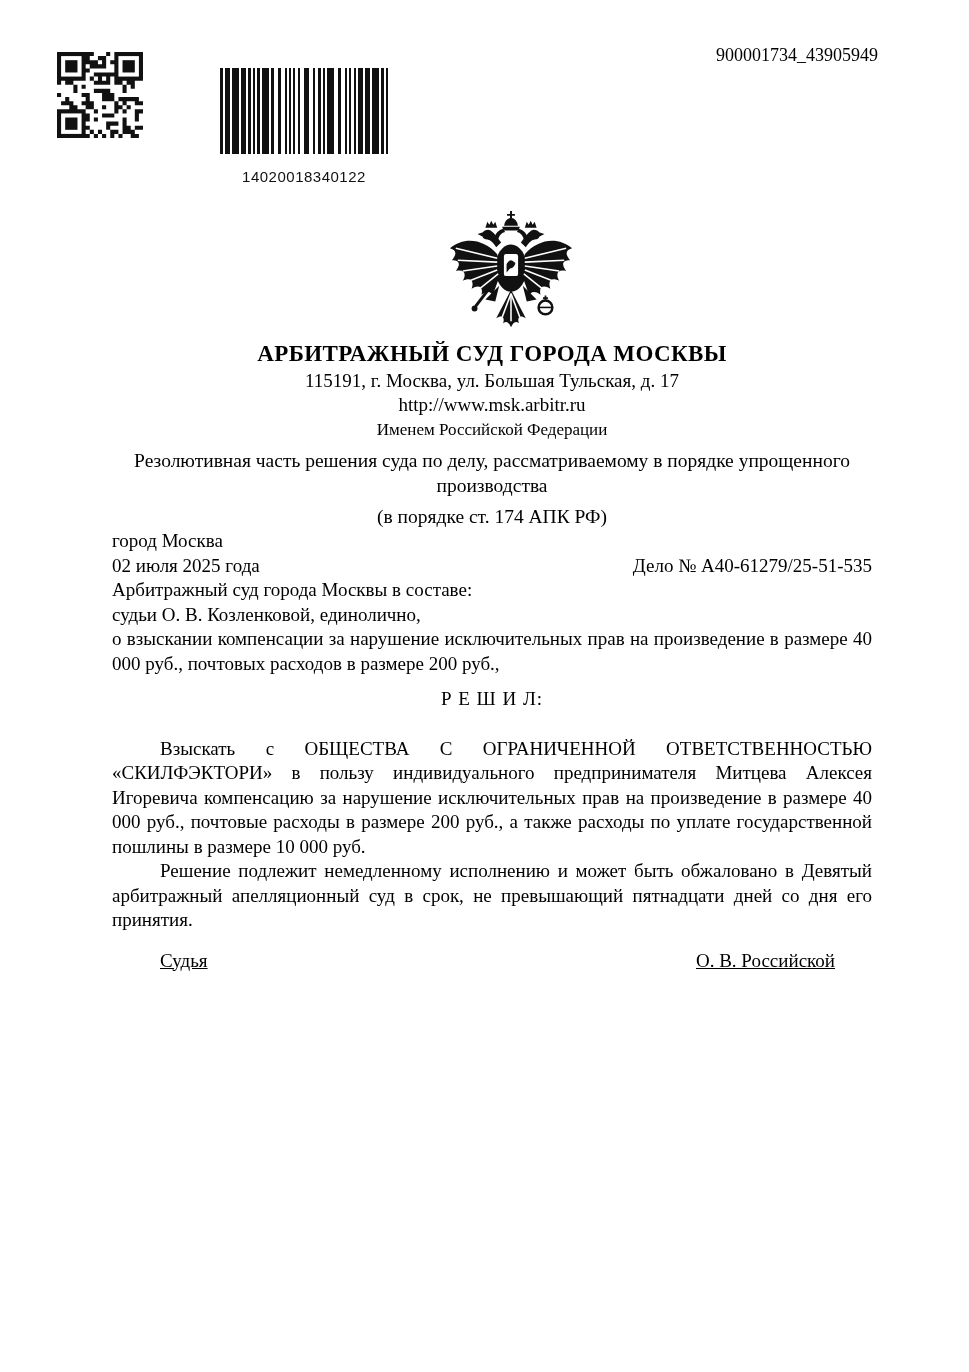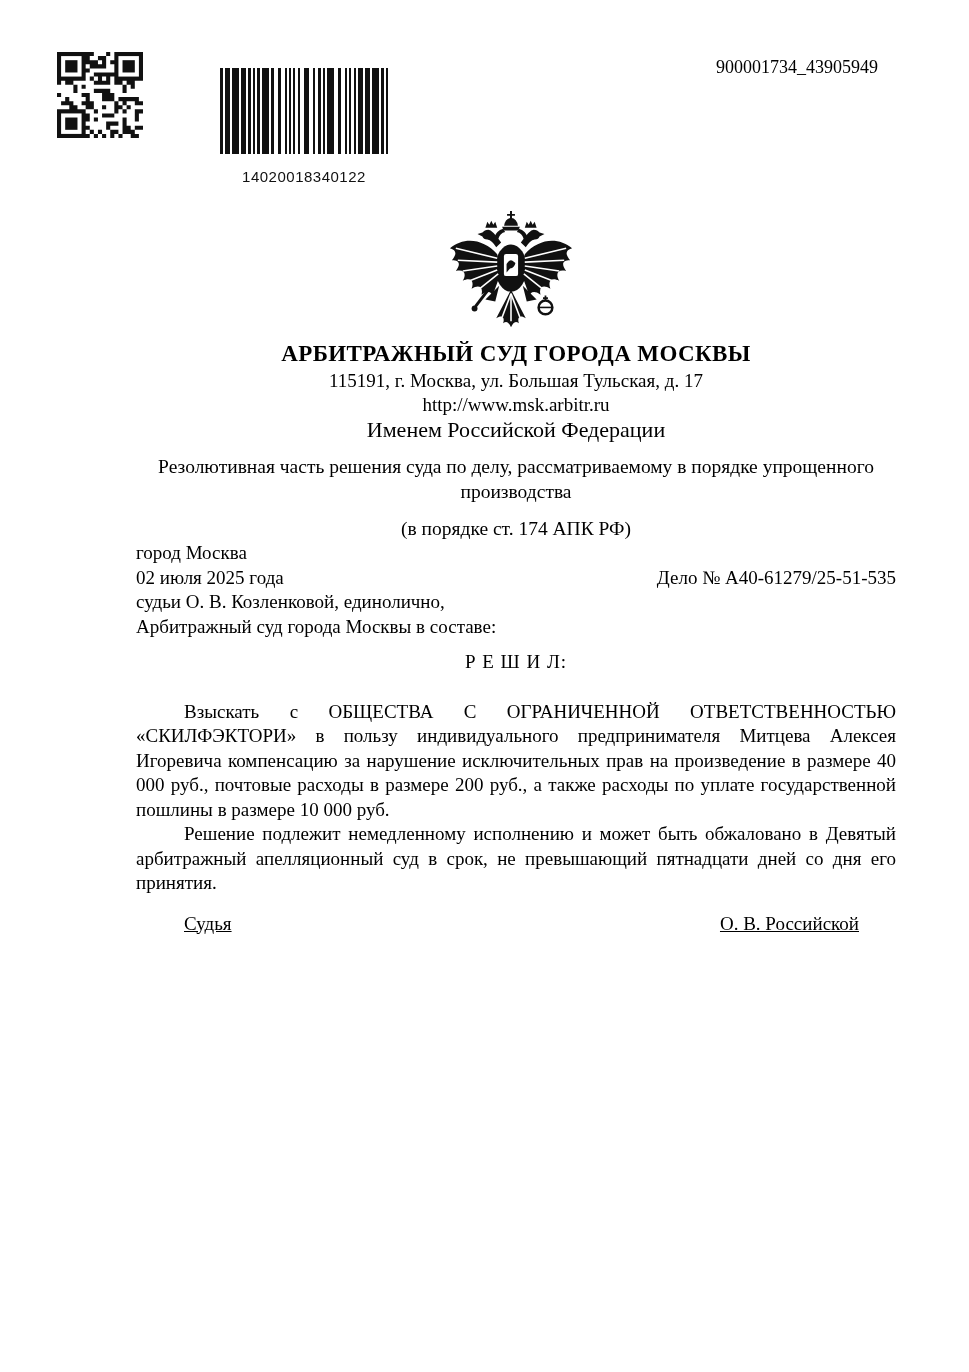--- a/index.html
+++ b/index.html
@@ -12,34 +12,34 @@
     overflow:hidden;
   }
   
   .qr{position:absolute;left:57px;top:52px;width:86px;height:86px;}
   .barcode-wrap{position:absolute;left:218px;top:68px;width:172px;text-align:center;}
   .barcode-wrap svg{display:block;}
   .barcode-num{
     font-family:"Liberation Sans",sans-serif;
     font-size:15px;letter-spacing:.5px;margin-top:14px;color:#111;
   }
-  .doc-id{position:absolute;top:57px;right:91px;font-size:18px;}
+  .doc-id{position:absolute;top:45px;right:91px;font-size:18px;}
   .emblem{position:absolute;left:446px;top:210px;width:130px;height:122px;}
 
   
   .content{
-    position:absolute;left:136px;top:338px;width:760px;
+    position:absolute;left:112px;top:338px;width:760px;
     font-size:19px;line-height:24.5px;
   }
   .center{text-align:center;}
   .court-name{font-size:23px;font-weight:bold;line-height:31px;letter-spacing:.4px;}
   .addr{line-height:24px;}
   .site{line-height:24px;}
-  .inname{line-height:25px;font-size:22px;}
-  .subtitle{line-height:25px;font-size:19.5px;max-width:724px;margin:12px auto;}
+  .inname{line-height:25px;font-size:17px;}
+  .subtitle{line-height:25px;font-size:19.5px;max-width:724px;margin:6px auto;}
   .order-ref{line-height:25px;font-size:19.5px;}
 
   .row-split{display:flex;justify-content:space-between;align-items:center;}
   .just{text-align:justify;}
   .indent{text-indent:48px;}
   .reshil{text-align:center;margin:11px 0 25px 0;letter-spacing:1px;}
   .sig-row{
     display:flex;justify-content:space-between;
     margin-top:16px;padding-left:48px;padding-right:37px;text-decoration:underline;
   }
@@ -144,23 +144,24 @@
     <div class="center subtitle">Резолютивная часть решения суда по делу, рассматриваемому в порядке упрощенного производства</div>
     <div class="center order-ref">(в порядке ст. 174 АПК РФ)</div>
 
     <div>город Москва</div>
 
     <div class="row-split">
       <span>02 июля 2025 года</span>
       <span>Дело № А40-61279/25-51-535</span>
     </div>
 
+    <div>Арбитражный суд города Москвы в составе:</div>
     <div>судьи О. В. Козленковой, единолично,</div>
-    <div>Арбитражный суд города Москвы в составе:</div>
 
+    <div class="just">о взыскании компенсации за нарушение исключительных прав на произведение в размере 40 000 руб., почтовых расходов в размере 200 руб.,</div>
 
     <div class="reshil">Р Е Ш И Л:</div>
 
     <div class="just indent">Взыскать с ОБЩЕСТВА С ОГРАНИЧЕННОЙ ОТВЕТСТВЕННОСТЬЮ «СКИЛФЭКТОРИ» в пользу индивидуального предпринимателя Митцева Алексея Игоревича компенсацию за нарушение исключительных прав на произведение в размере 40 000 руб., почтовые расходы в размере 200 руб., а также расходы по уплате государственной пошлины в размере 10 000 руб.</div>
     <div class="just indent">Решение подлежит немедленному исполнению и может быть обжаловано в Девятый арбитражный апелляционный суд в срок, не превышающий пятнадцати дней со дня его принятия.</div>
 
     <div class="sig-row">
       <span>Судья</span>
       <span>О. В. Российской</span>
     </div>

